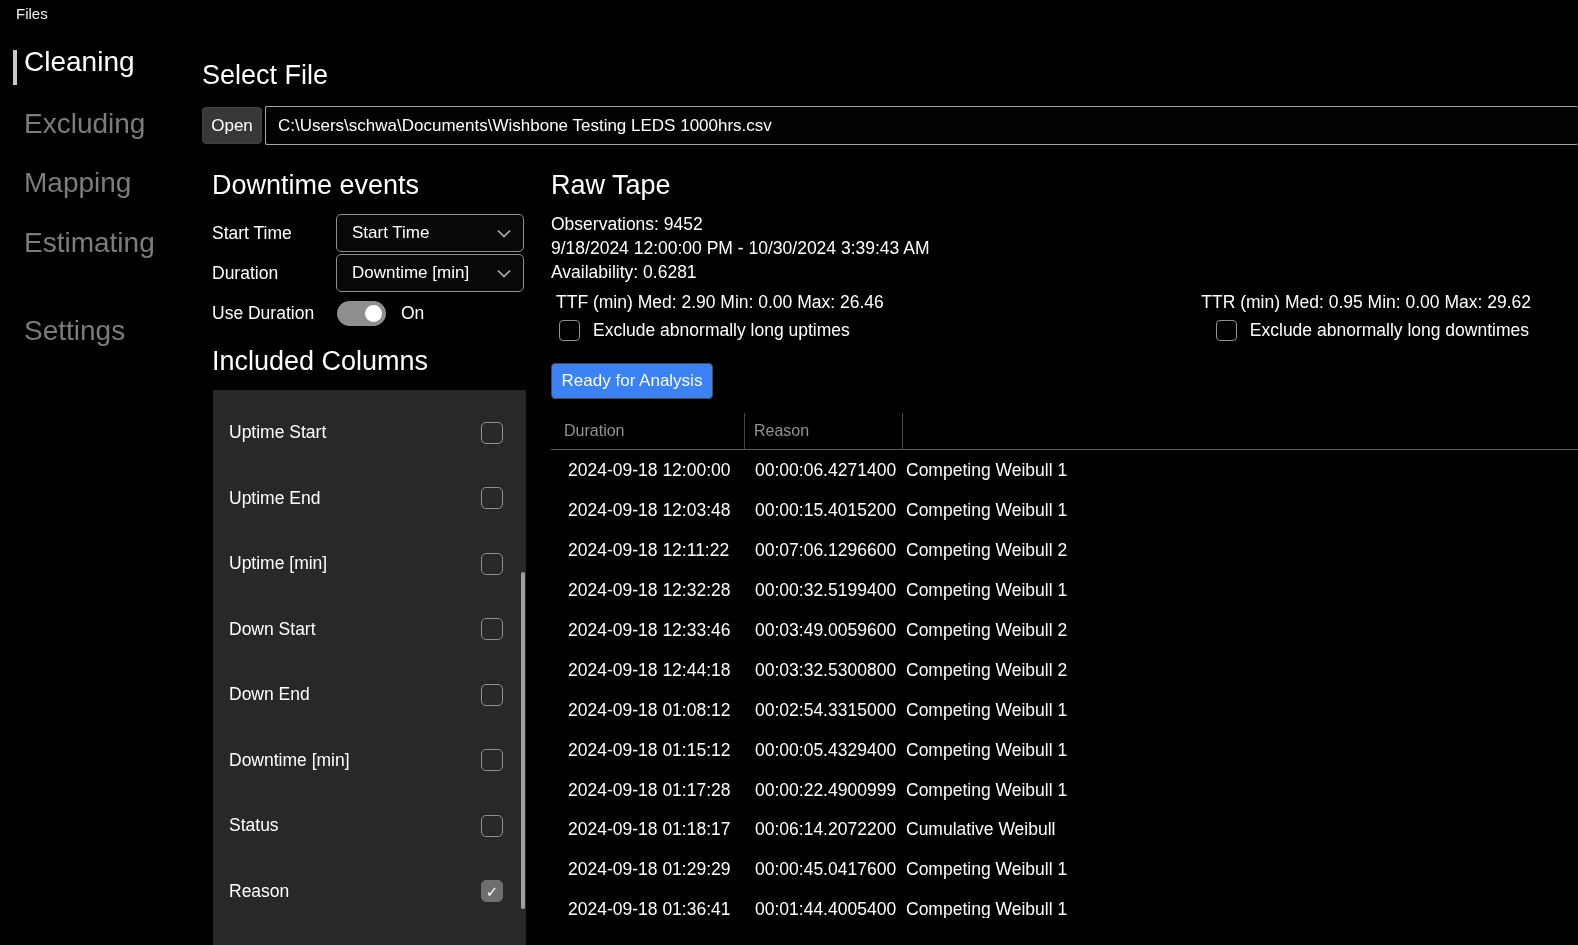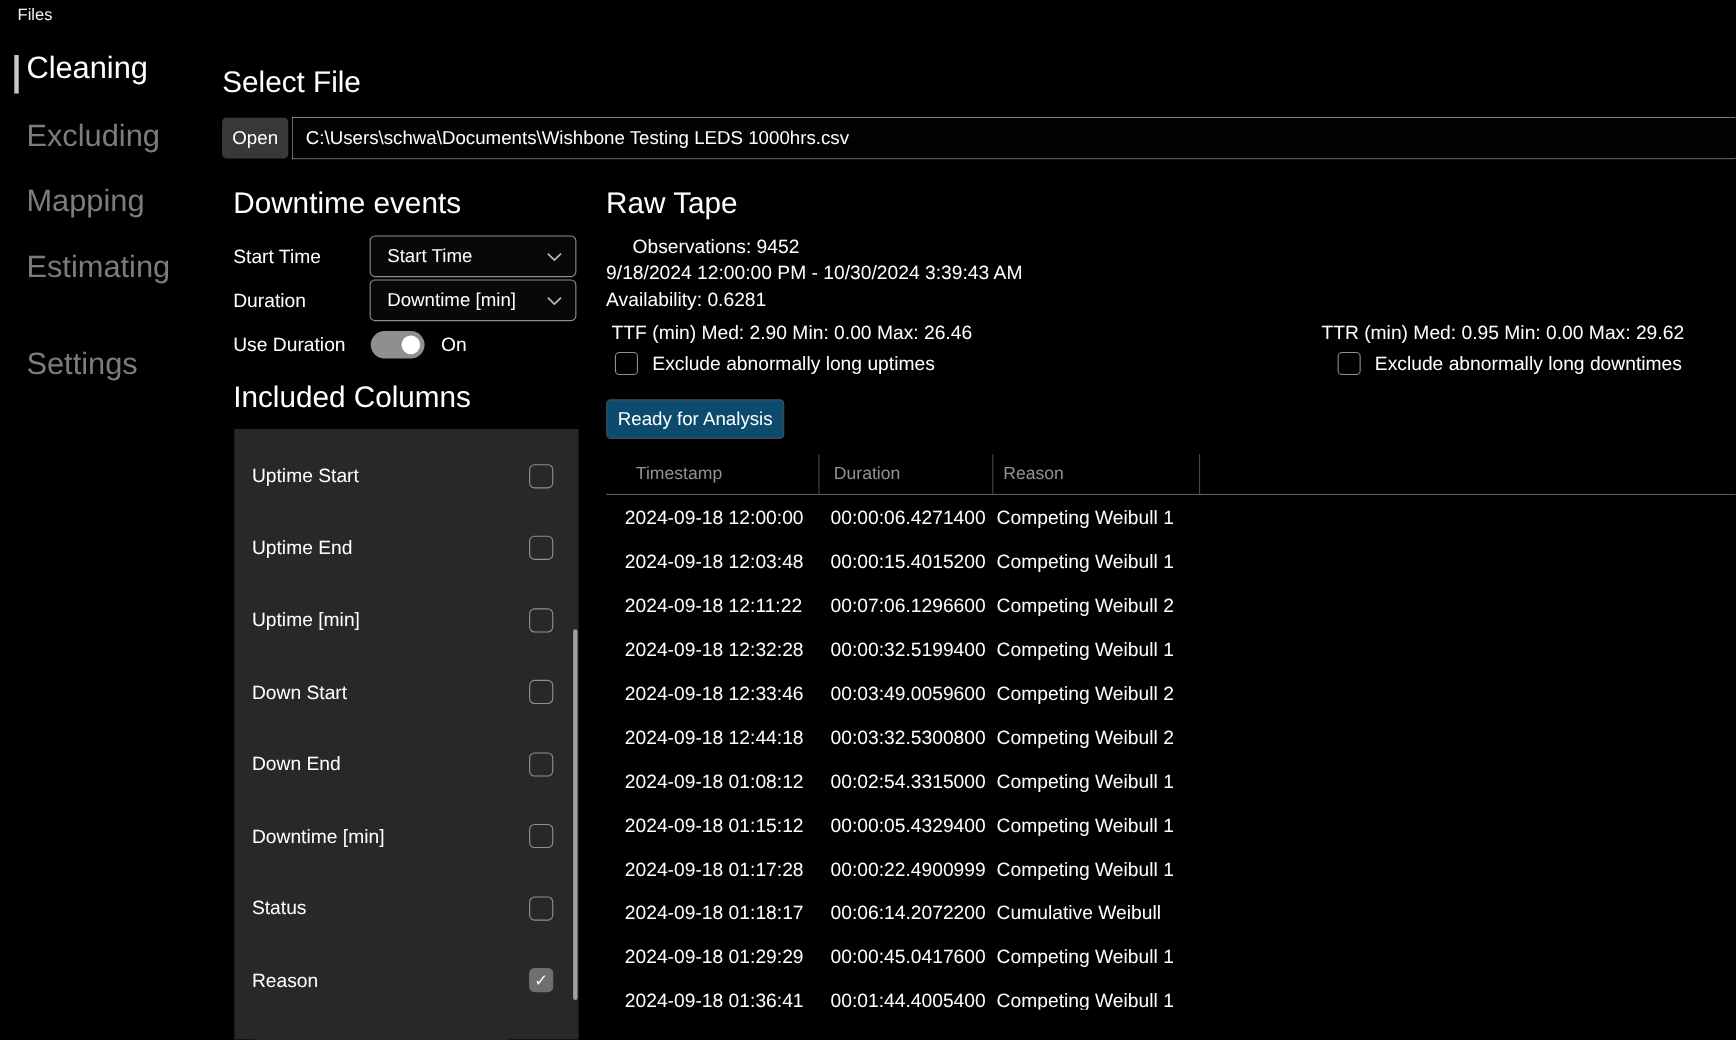--- a/index.html
+++ b/index.html
@@ -88,34 +88,34 @@
   .checkbox.checked { background: #6f6f6f; border-color: #6f6f6f; }
   .checkbox.checked .check { display: block; }
   .list-scrollbar {
     position: absolute; right: 1px; top: 182px; width: 4px; height: 337px;
     background: #a0a0a0; border-radius: 2px;
   }
 
   
   .rawtape-title { left: 551px; top: 170px; }
   .stat { font-size: 17.5px; color: #fff; white-space: nowrap; }
-  .stat-obs { left: 551px; top: 214px; margin-left: 24px; }
+  .stat-obs { left: 551px; top: 214px; }
   .stat-range { left: 551px; top: 238px; }
   .stat-avail { left: 551px; top: 262px; }
   .ttf-summary { left: 556px; top: 292px; }
   .ttr-summary { right: 47px; top: 292px; }
   .cb-row { display: flex; align-items: center; gap: 13px; }
   .ttf-cb-row { left: 559px; top: 320px; }
   .ttr-cb-row { right: 49px; top: 320px; }
   .cb-row .checkbox { width: 21px; height: 21px; border-radius: 4px; }
   .cb-row .cb-label { font-size: 17.5px; white-space: nowrap; }
 
   .ready-btn {
     left: 551px; top: 363px; width: 162px; height: 36px;
-    background: #0c4a6e; border: 1px solid #4a4a4a; border-radius: 4px;
+    background: #3b82f6; border: 1px solid #4a4a4a; border-radius: 4px;
     color: #fff; font-size: 17px; display: flex; align-items: center; justify-content: center;
     white-space: nowrap;
   }
 
   
   .thead {
     left: 551px; top: 413px; width: 1027px; height: 37px;
     display: grid; grid-template-columns: 194px 158px 188px 1fr;
     border-bottom: 1px solid #5c5c5c;
   }
@@ -234,21 +234,20 @@
   <span class="cb-label">Exclude abnormally long uptimes</span>
 </div>
 <div class="abs stat ttr-summary">TTR (min) Med: 0.95 Min: 0.00 Max: 29.62</div>
 <div class="abs cb-row ttr-cb-row">
   <span class="checkbox"></span>
   <span class="cb-label">Exclude abnormally long downtimes</span>
 </div>
 <button class="abs ready-btn">Ready for Analysis</button>
 
 <div class="abs thead">
-  <div class="th th-1">Timestamp</div>
   <div class="th th-2">Duration</div>
   <div class="th th-3">Reason</div>
   <div class="th th-4"></div>
 </div>
 <div class="abs tbody" id="table-body">
   <div class="trow">
     <span class="cell c-ts">2024-09-18 12:00:00</span>
     <span class="cell c-dur">00:00:06.4271400</span>
     <span class="cell c-reason">Competing Weibull 1</span>
     <span class="cell c-extra"></span>

